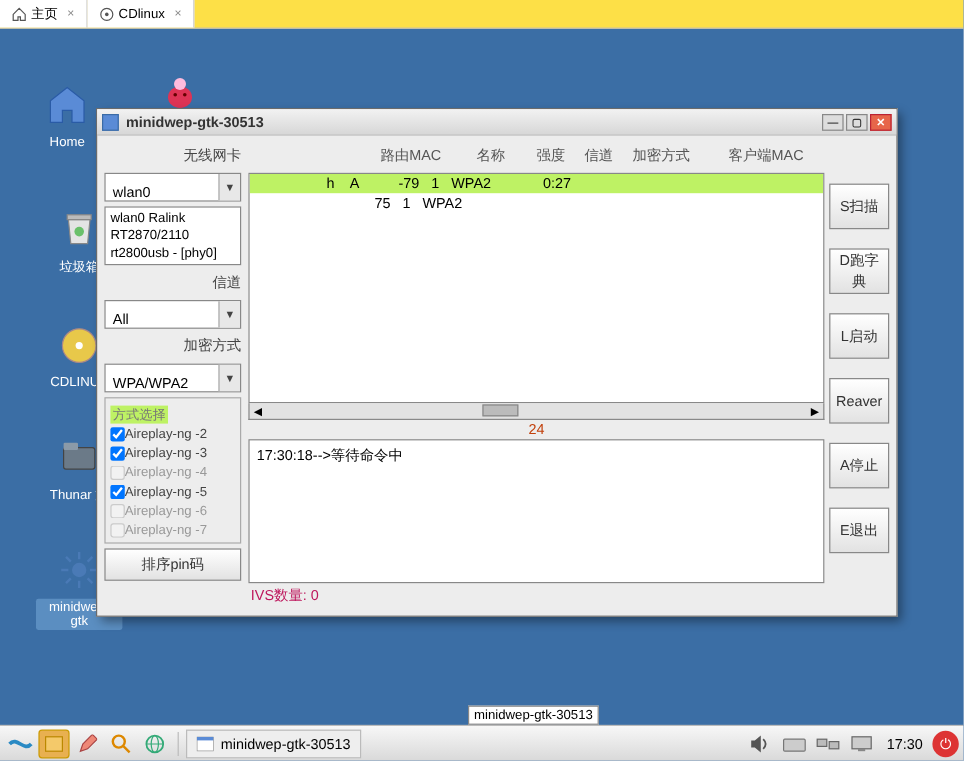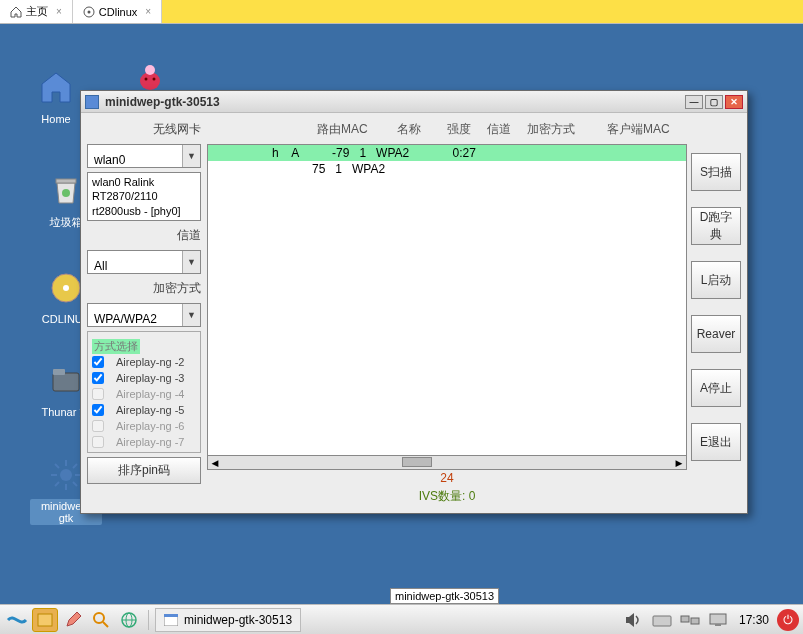--- a/index.html
+++ b/index.html
@@ -26,40 +26,40 @@
 .winbtn.closebtn { background: #e7654a; border-color: #b23; color: #fff; }
 
 .win-body { display: flex; height: calc(100% - 22px); }
 .leftcol { width: 126px; padding: 6px; display: flex; flex-direction: column; gap: 4px; }
 .leftcol .grouplabel { font-size: 12px; color: #444; text-align: right; padding: 2px 0; }
 .combo { height: 24px; border: 1px solid #888; background: #fff; display: flex; align-items: flex-end; font-size: 12px; cursor: pointer; position: relative; }
 .combo .txt { flex: 1; padding: 0 6px; overflow: hidden; }
 .combo .arrow { width: 18px; height: 100%; border-left: 1px solid #aaa; display: flex; align-items: center; justify-content: center; font-size: 9px; color: #444; background: #e8e8e8; }
 .dropdown-list { border: 1px solid #888; background: #fff; font-size: 11px; line-height: 1.3; padding: 2px 4px; }
 .fieldset { border: 1px solid #aaa; padding: 4px 4px 2px; background: #ededed; }
-.fieldset .legend { font-size: 11px; color: #777; margin-top: -10px; background: #86efac; display: inline-block; padding: 0 2px; }
-.check-row { display: flex; align-items: flex-start; gap: 12px; font-size: 11px; color: #999; padding: 2px 0; }
+.fieldset .legend { font-size: 11px; color: #777; margin-top: -10px; background: #bef264; display: inline-block; padding: 0 2px; }
+.check-row { display: flex; align-items: flex-start; gap: 0; font-size: 11px; color: #999; padding: 2px 0; }
 .check-row.on { color: #444; }
 .check-row input { width: 12px; height: 12px; }
 .btn { border: 1px solid #888; background: linear-gradient(#fff,#e2e2e2); font-size: 12px; padding: 8px 4px; text-align: center; cursor: pointer; color: #333; }
 .btn.small { padding: 4px 2px; }
 
 .centercol { flex: 1; display: flex; flex-direction: column; padding: 6px 0 6px 0; }
 .table-head { display: flex; font-size: 12px; color: #555; padding: 2px 0 6px; }
 .table-head div { text-align: left; }
 .listbox { flex: 1; border: 1px solid #888; background: #fff; font-size: 12px; position: relative; overflow: hidden; }
 .listbox .row { display: flex; padding: 1px 4px; white-space: pre; }
-.listbox .row.sel { background: #86efac; }
+.listbox .row.sel { background: #bef264; }
 .hscroll { height: 14px; border: 1px solid #888; border-top: none; background: #e2e2e2; position: relative; font-size: 9px; display: flex; align-items: center; }
 .hscroll .ar { width: 14px; height: 100%; display: flex; align-items: center; justify-content: center; cursor: pointer; }
 .hscroll .track { flex: 1; height: 100%; position: relative; }
 .hscroll .thumb { position: absolute; left: 40%; top: 1px; width: 30px; height: 10px; background: #bbb; border: 1px solid #888; }
 .countline { text-align: center; font-size: 12px; color: #c2410c; padding: 1px 4px; }
 .logbox { height: 120px; border: 1px solid #888; background: #fff; font-size: 12px; padding: 4px 6px; }
-.statusline { text-align: center; font-size: 12px; color: #4d7c0f; padding: 2px; }
+.statusline { text-align: left; font-size: 12px; color: #be185d; padding: 2px; }
 
 .rightcol { width: 60px; padding: 6px 6px 6px 4px; display: flex; flex-direction: column; gap: 16px; }
 .rightcol .btn { height: 38px; display: flex; align-items: center; justify-content: center; }
 
 
 .taskbar { position: absolute; left: 0; bottom: 0; width: 100%; height: 30px; background: linear-gradient(#f7f7f7,#d9d9d9); border-top: 1px solid #bbb; display: flex; align-items: center; padding: 0 4px; gap: 2px; }
 .task-ico { width: 26px; height: 24px; border: 1px solid transparent; border-radius: 3px; display: flex; align-items: center; justify-content: center; cursor: pointer; font-size: 14px; }
 .task-win { display: flex; align-items: center; gap: 6px; height: 24px; border: 1px solid #bbb; background: #eee; padding: 0 8px; font-size: 12px; cursor: pointer; }
 .task-spacer { flex: 1; }
 .clock { font-size: 12px; padding: 0 6px; }
@@ -232,20 +232,21 @@
           <div class="row">                              75   1   WPA2   </div>
         </div>
       <div class="hscroll">
         <div class="ar">◀</div>
         <div class="track">
             <div class="thumb"></div>
           </div>
         <div class="ar">▶</div>
       </div>
       <div class="countline">24</div>
+      <div class="logbox">17:30:18--&gt;等待命令中</div>
       <div class="statusline">IVS数量: 0</div>
     </div>
 
     <div class="rightcol">
       <div style="height:18px"></div>
       <div class="btn">S扫描</div>
       <div class="btn">D跑字典</div>
       <div class="btn">L启动</div>
       <div class="btn">Reaver</div>
       <div class="btn">A停止</div>

